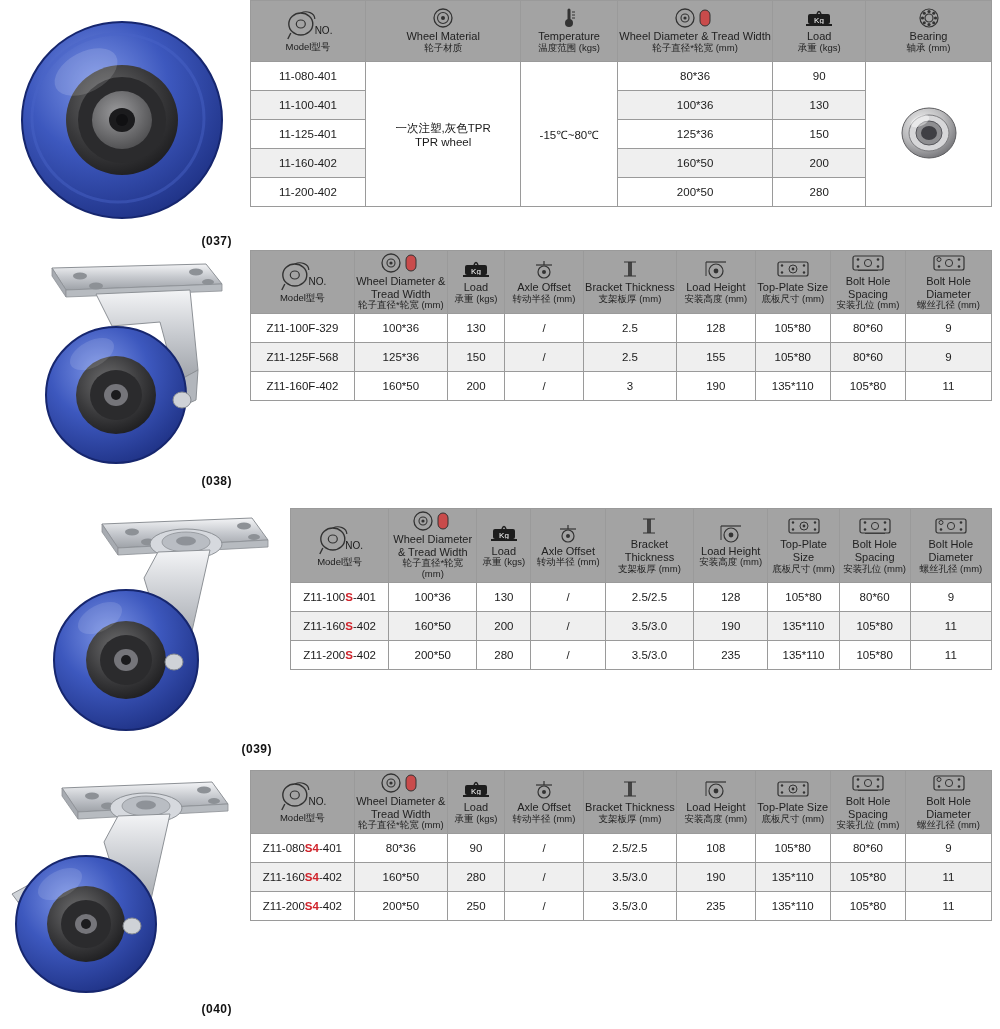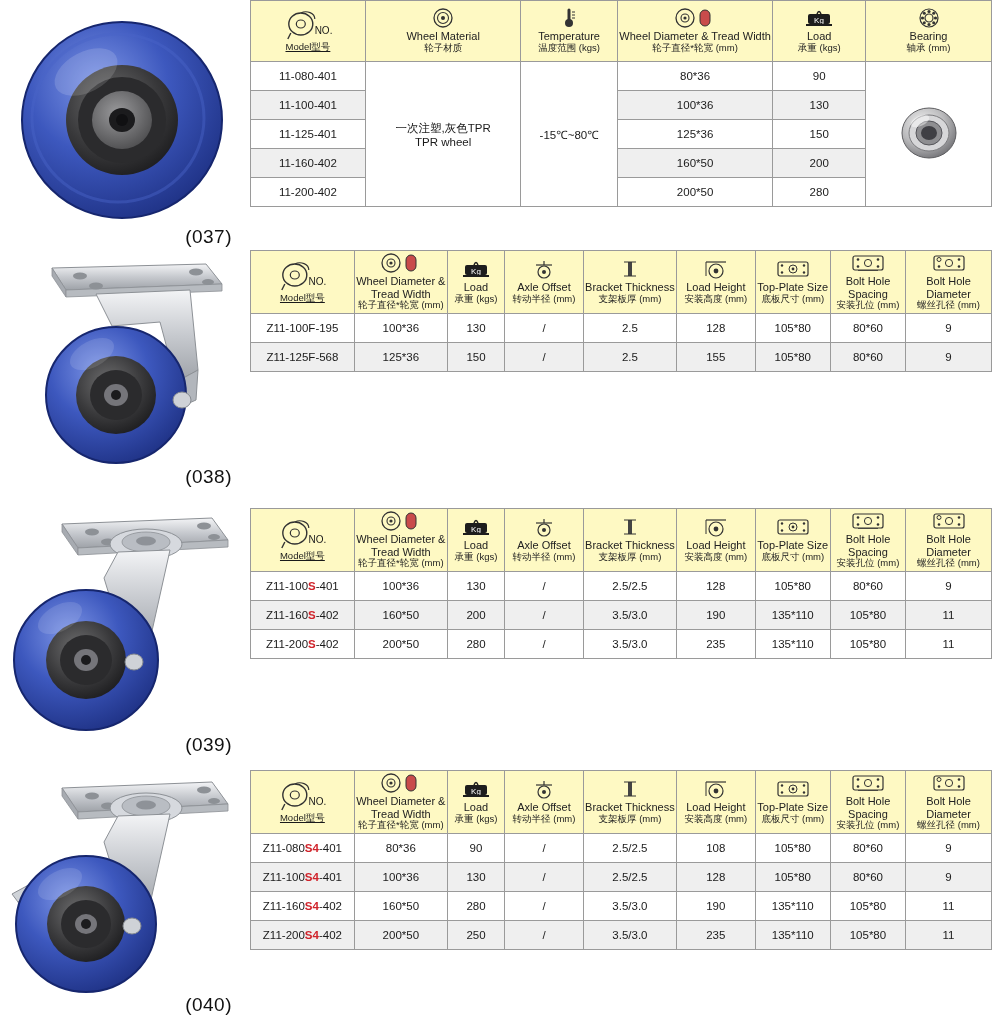--- a/index.html
+++ b/index.html
@@ -25,22 +25,22 @@
   }
   .figure {
     width: 250px;
     flex: 0 0 250px;
     position: relative;
   }
   .figure-caption {
     position: absolute;
     right: 18px;
     bottom: 2px;
-    font-size: 19px;
-    font-weight: normal;
+    font-size: 12px;
+    font-weight: bold;
     color: #111;
     letter-spacing: 0.5px;
   }
   .table-wrap {
     flex: 1 1 auto;
     padding-right: 8px;
   }
   table {
     border-collapse: collapse;
     width: 100%;
@@ -48,21 +48,21 @@
   }
   td, th {
     border: 1px solid #9a9a9a;
     text-align: center;
     vertical-align: middle;
     font-size: 11px;
     color: #1a1a1a;
     padding: 2px 1px;
   }
   thead td {
-    background: #fef9c3;
+    background: #a3a3a3;
     height: 56px;
     line-height: 1.15;
     font-size: 10px;
   }
   tbody td {
     height: 24px;
     font-size: 11.5px;
   }
   tbody tr:nth-child(odd) td {
     background: #ffffff;
@@ -100,21 +100,20 @@
     left: 56%;
     top: 22px;
     font-size: 10px;
   }
   .model-head .mh-cn {
     position: absolute;
     left: 0;
     right: 0;
     bottom: 6px;
     font-size: 9.5px;
-    text-decoration: underline;
   }
   .s-red { color: #d0232b; font-weight: bold; }
   .bearing-cell {
     background: #fff !important;
   }
 </style>
 </head>
 <body>
 
 <div class="block" style="height:250px;">
@@ -441,50 +440,61 @@
                 <circle cx="7" cy="13.5" r="1.3" fill="#333"></circle>
                 <circle cx="27" cy="13.5" r="1.3" fill="#333"></circle>
               </svg>
               <span class="hdr-text-en">Bolt Hole Diameter</span>
               <span class="hdr-text-cn">螺丝孔径 (mm)</span>
             </td>
           </tr>
         </thead>
         <tbody>
           <tr>
-            <td>Z11-100F-195</td>
+            <td>Z11-100F-329</td>
             <td>100*36</td>
             <td>130</td>
             <td>/</td>
             <td>2.5</td>
             <td>128</td>
             <td>105*80</td>
             <td>80*60</td>
             <td>9</td>
           </tr>
           <tr>
             <td>Z11-125F-568</td>
             <td>125*36</td>
             <td>150</td>
             <td>/</td>
             <td>2.5</td>
             <td>155</td>
             <td>105*80</td>
             <td>80*60</td>
             <td>9</td>
           </tr>
+          <tr>
+            <td>Z11-160F-402</td>
+            <td>160*50</td>
+            <td>200</td>
+            <td>/</td>
+            <td>3</td>
+            <td>190</td>
+            <td>135*110</td>
+            <td>105*80</td>
+            <td>11</td>
+          </tr>
         </tbody>
       </table>
     </div>
   </div>
 </div>
 
 <div class="block" style="height:262px;">
   <div class="block-inner">
-    <div class="figure" style="height:250px;">
+    <div class="figure" style="height:250px;padding-left:40px;">
       <svg width="250" height="232" viewBox="0 0 250 232">
         <defs>
           <linearGradient id="mtl39" x1="0" y1="0" x2="0" y2="1">
             <stop offset="0%" stop-color="#f3f4f6"></stop>
             <stop offset="50%" stop-color="#c6c9ce"></stop>
             <stop offset="100%" stop-color="#9ea2a8"></stop>
           </linearGradient>
           <radialGradient id="t39" cx="38%" cy="32%" r="78%">
             <stop offset="0%" stop-color="#7d95e6"></stop>
             <stop offset="45%" stop-color="#3d58be"></stop>
@@ -851,31 +861,20 @@
             <td>80*36</td>
             <td>90</td>
             <td>/</td>
             <td>2.5/2.5</td>
             <td>108</td>
             <td>105*80</td>
             <td>80*60</td>
             <td>9</td>
           </tr>
           <tr>
-            <td><span>Z11-100</span><span class="s-red">S4</span><span>-401</span></td>
-            <td>100*36</td>
-            <td>130</td>
-            <td>/</td>
-            <td>2.5/2.5</td>
-            <td>128</td>
-            <td>105*80</td>
-            <td>80*60</td>
-            <td>9</td>
-          </tr>
-          <tr>
             <td><span>Z11-160</span><span class="s-red">S4</span><span>-402</span></td>
             <td>160*50</td>
             <td>280</td>
             <td>/</td>
             <td>3.5/3.0</td>
             <td>190</td>
             <td>135*110</td>
             <td>105*80</td>
             <td>11</td>
           </tr>

